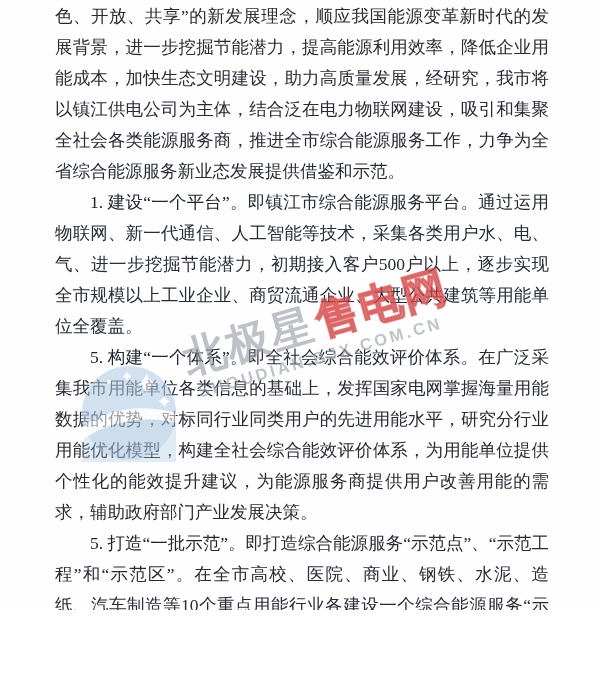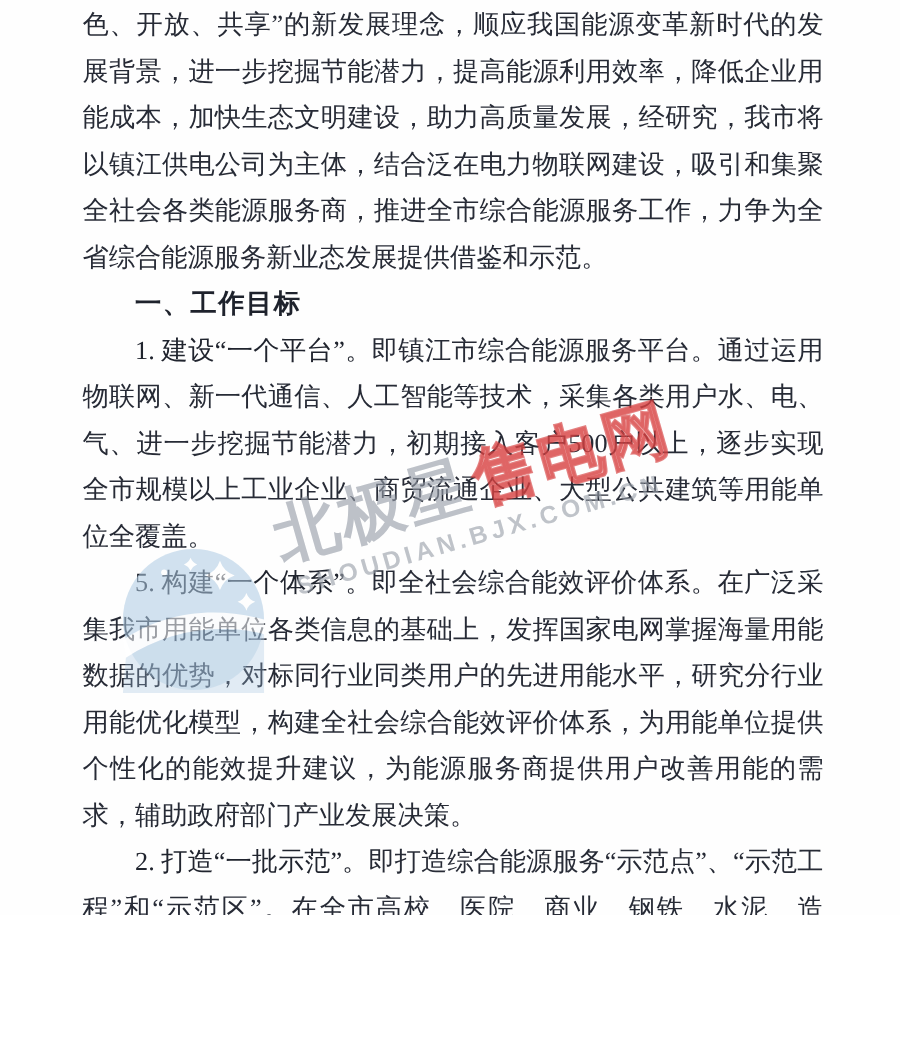--- a/index.html
+++ b/index.html
@@ -79,27 +79,26 @@
   }
 </style>
 </head>
 <body>
 
 <div class="page">
 
   <div class="doc">
     <p class="para">色、开放、共享”的新发展理念，顺应我国能源变革新时代的发展背景，进一步挖掘节能潜力，提高能源利用效率，降低企业用能成本，加快生态文明建设，助力高质量发展，经研究，我市将以镇江供电公司为主体，结合泛在电力物联网建设，吸引和集聚全社会各类能源服务商，推进全市综合能源服务工作，力争为全省综合能源服务新业态发展提供借鉴和示范。</p>
 
-    <p class="para heading">一、工作目标</p>
 
     <p class="para indent"><span class="lead">1. 建设“一个平台”。</span><span>即镇江市综合能源服务平台。通过运用物联网、新一代通信、人工智能等技术，采集各类用户水、电、气、进一步挖掘节能潜力，初期接入客户500户以上，逐步实现全市规模以上工业企业、商贸流通企业、大型公共建筑等用能单位全覆盖。</span></p>
 
     <p class="para indent"><span class="lead">5. 构建“一个体系”。</span><span>即全社会综合能效评价体系。在广泛采集我市用能单位各类信息的基础上，发挥国家电网掌握海量用能数据的优势，对标同行业同类用户的先进用能水平，研究分行业用能优化模型，构建全社会综合能效评价体系，为用能单位提供个性化的能效提升建议，为能源服务商提供用户改善用能的需求，辅助政府部门产业发展决策。</span></p>
 
-    <p class="para indent"><span class="lead">2. 打造“一批示范”。</span><span>即打造综合能源服务“示范点”、“示范工程”和“示范区”。在全市高校、医院、商业、钢铁、水泥、造纸、汽车制造等10个重点用能行业各建设一个综合能源服务“示范点”；在全市各市、大型公共建筑等用能单位全覆盖，</span></p>
+    <p class="para indent"><span class="lead">5. 打造“一批示范”。</span><span>即打造综合能源服务“示范点”、“示范工程”和“示范区”。在全市高校、医院、商业、钢铁、水泥、造纸、汽车制造等10个重点用能行业各建设一个综合能源服务“示范点”；在全市各市、大型公共建筑等用能单位全覆盖，</span></p>
   </div>
 
   <div class="watermark" aria-hidden="true">
 
     <div class="wm-logo">
       <svg viewBox="0 0 100 100" width="98" height="98">
         <circle cx="50" cy="50" r="48" fill="#AECBE3"></circle>
         <path d="M2 64 C 28 46, 62 40, 98 50 L 98 60 C 66 52, 32 58, 4 76 Z" fill="#ffffff" opacity="0.92"></path>
         <path d="M4 76 C 32 58, 66 52, 98 60 L 98 100 L 2 100 Z" fill="#9FC0DC" opacity="0.55"></path>
         <path d="M68 10 Q 70.5 17.5 78 20 Q 70.5 22.5 68 30 Q 65.5 22.5 58 20 Q 65.5 17.5 68 10 Z" fill="#ffffff"></path>

